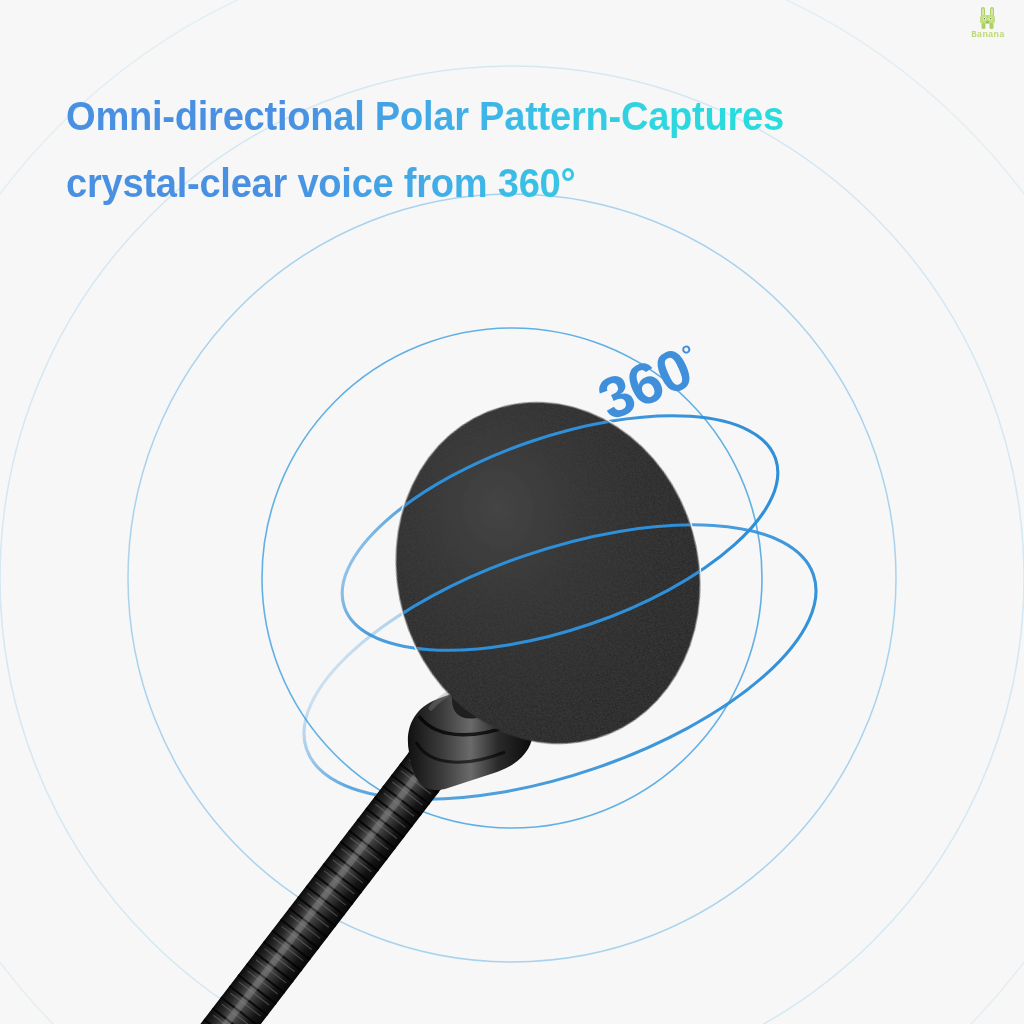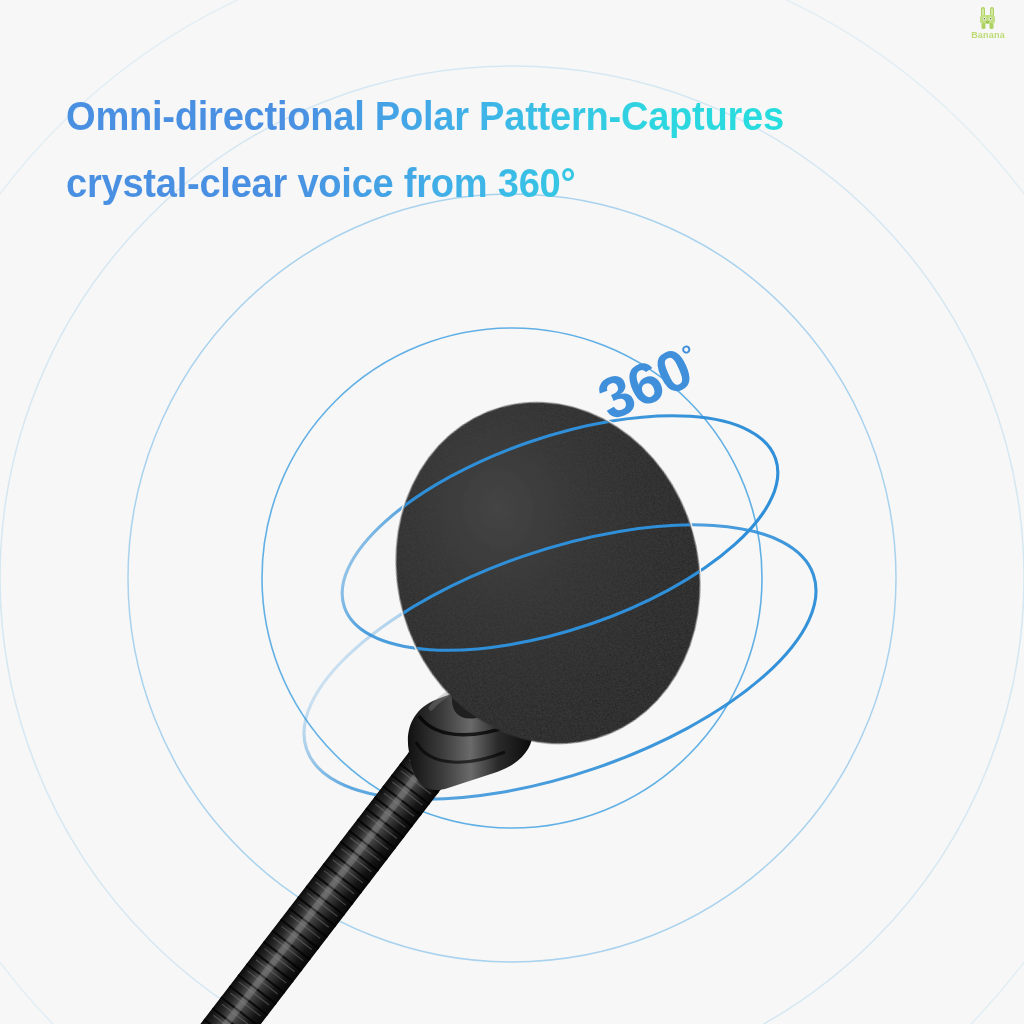--- a/index.html
+++ b/index.html
@@ -93,20 +93,21 @@
   }
   #brand .bunny { display:block; margin: 0 auto; }
   #brand .brand-text {
     display: block;
     margin-top: -1px;
     font-size: 9px;
     font-weight: 700;
     color: #b9d86a;
     letter-spacing: 0.2px;
     line-height: 1;
+    font-family: Liberation Mono, monospace;
   }
 </style>
 </head>
 <body>
 
 <div id="stage">
 
   <svg id="rings" viewBox="0 0 1024 1024" xmlns="http://www.w3.org/2000/svg">
     <g fill="none" stroke="#7fc0e8" stroke-linecap="round">
 

